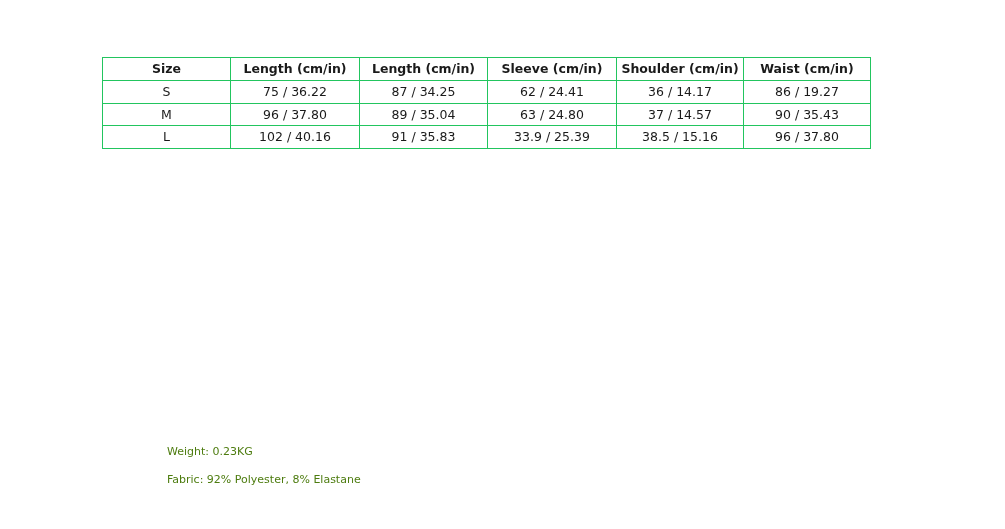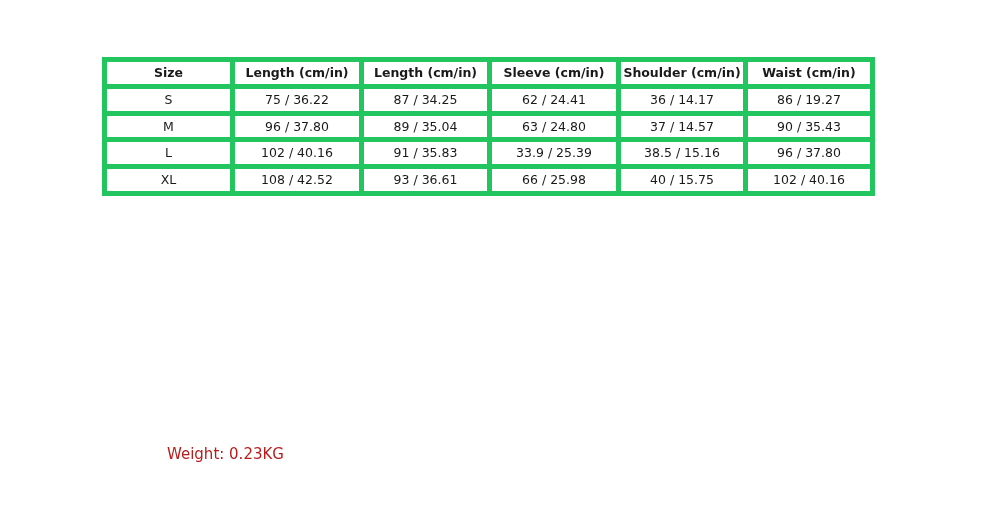--- a/index.html
+++ b/index.html
@@ -26,21 +26,21 @@
     top: 57px;
     width: 768px;
   }
   table.size-table {
     border-collapse: collapse;
     width: 768px;
     table-layout: fixed;
   }
   table.size-table th,
   table.size-table td {
-    border: 5px solid #22c55e;
+    border: 1px solid #22c55e;
     text-align: center;
     font-size: 12.5px;
     line-height: 1.1;
     padding: 4px 2px;
     height: 11px;
     margin-top: 48px;
   }
   table.size-table thead th {
     font-weight: bold;
     font-size: 12.5px;
@@ -57,23 +57,23 @@
   col.c-shoulder{ width: 127px; }
   col.c-waist   { width: 127px; }
 
   .notes {
     position: absolute;
     left: 167px;
     top: 446px;
     width: 600px;
   }
   .note-line {
-    font-size: 15px;
+    font-size: 11px;
     line-height: 1.1;
-    color: #b91c1c;
+    color: #4d7c0f;
     margin-bottom: 16px;
   }
   .note-line:last-child {
     margin-bottom: 0;
   }
 </style>
 </head>
 <body>
 
 <div class="page">
@@ -116,29 +116,22 @@
           <td>90 / 35.43</td>
         </tr>
         <tr>
           <td>L</td>
           <td>102 / 40.16</td>
           <td>91 / 35.83</td>
           <td>33.9 / 25.39</td>
           <td>38.5 / 15.16</td>
           <td>96 / 37.80</td>
         </tr>
-        <tr>
-          <td>XL</td>
-          <td>108 / 42.52</td>
-          <td>93 / 36.61</td>
-          <td>66 / 25.98</td>
-          <td>40 / 15.75</td>
-          <td>102 / 40.16</td>
-        </tr>
       </tbody>
     </table>
   </div>
 
   <div class="notes">
     <div class="note-line">Weight: 0.23KG</div>
+    <div class="note-line">Fabric: 92% Polyester, 8% Elastane</div>
   </div>
 
 </div>
 
 </body></html>

